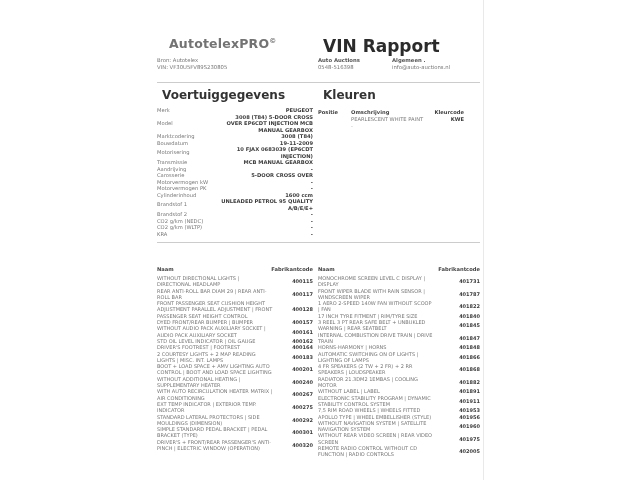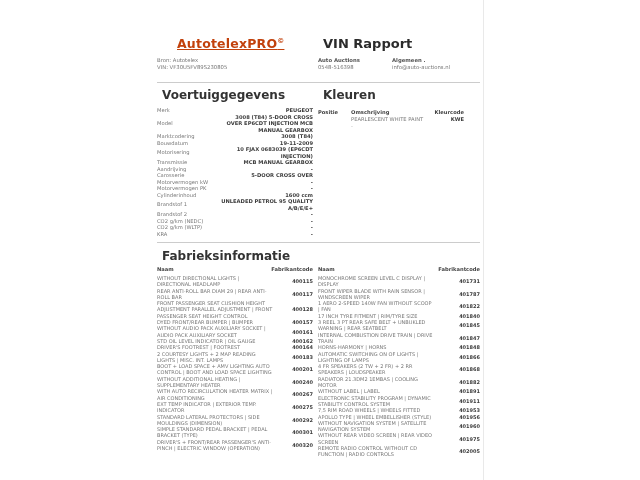--- a/index.html
+++ b/index.html
@@ -2,23 +2,23 @@
 <html><head>
 <meta charset="utf-8">
 <style>
   * { margin:0; padding:0; box-sizing:border-box; }
   html,body { width:640px; height:480px; background:#ffffff;
     font-family:"DejaVu Sans","Liberation Sans",sans-serif; color:#444; }
   .page { position:relative; width:640px; height:480px; background:#fff; overflow:hidden; }
   .edge-line { position:absolute; left:483px; top:0; width:1px; height:480px; background:#e9e9e9; }
   .content { position:absolute; left:157px; top:0; width:323px; height:480px; }
 
-  .brand { position:absolute; left:20px; top:36px; font-size:12.5px; font-weight:bold; color:#c2410c; letter-spacing:0.2px;text-decoration:underline; }
+  .brand { position:absolute; left:12px; top:36px; font-size:12.5px; font-weight:bold; color:#737373; letter-spacing:0.2px; }
   .brand sup { font-size:7px; }
-  .report-title { position:absolute; left:166px; top:36px; font-size:13px; font-weight:bold; color:#2b2b2b; }
+  .report-title { position:absolute; left:166px; top:36px; font-size:17px; font-weight:bold; color:#2b2b2b; }
 
   .meta { position:absolute; top:57px; font-size:5.3px; line-height:7px; color:#777; }
   .meta-left { left:0; }
   .meta-mid { left:161px; }
   .meta-right { left:235px; }
   .meta .b { font-weight:bold; color:#555; }
 
   .rule { position:absolute; left:0; width:323px; height:1px; background:#cccccc; }
   .rule1 { top:82px; }
   .rule2 { top:242px; }
@@ -165,23 +165,20 @@
           <div class="crow">
             <span class="c-pos"></span>
             <span class="c-oms">-</span>
             <span class="c-code"></span>
           </div>
         </div>
     </div>
 
     <div class="rule rule2"></div>
 
-    <div class="factory-heading">
-      <h2>Fabrieksinformatie</h2>
-    </div>
 
     <div class="fcol fcol-left">
       <div class="fhead">
         <span class="fh-name">Naam</span>
         <span class="fh-code">Fabrikantcode</span>
       </div>
       <div>
 
       <div class="frow">
             <span class="f-name">WITHOUT DIRECTIONAL LIGHTS | DIRECTIONAL HEADLAMP</span>

